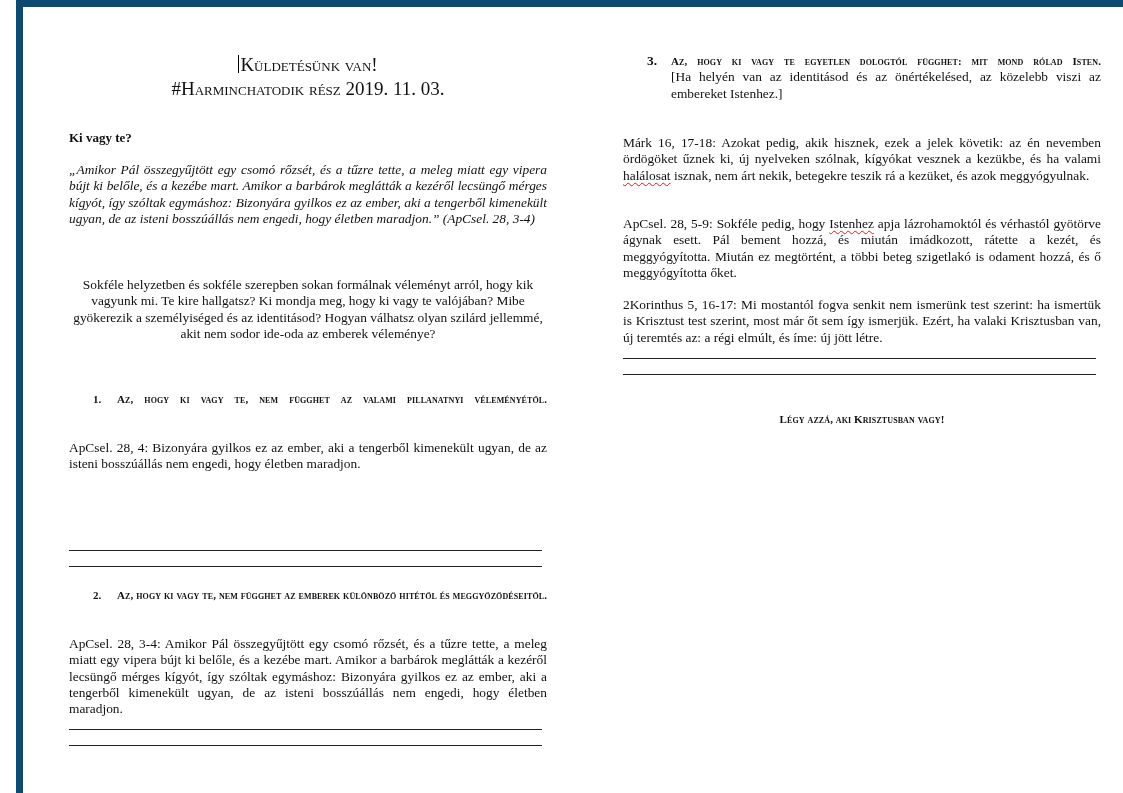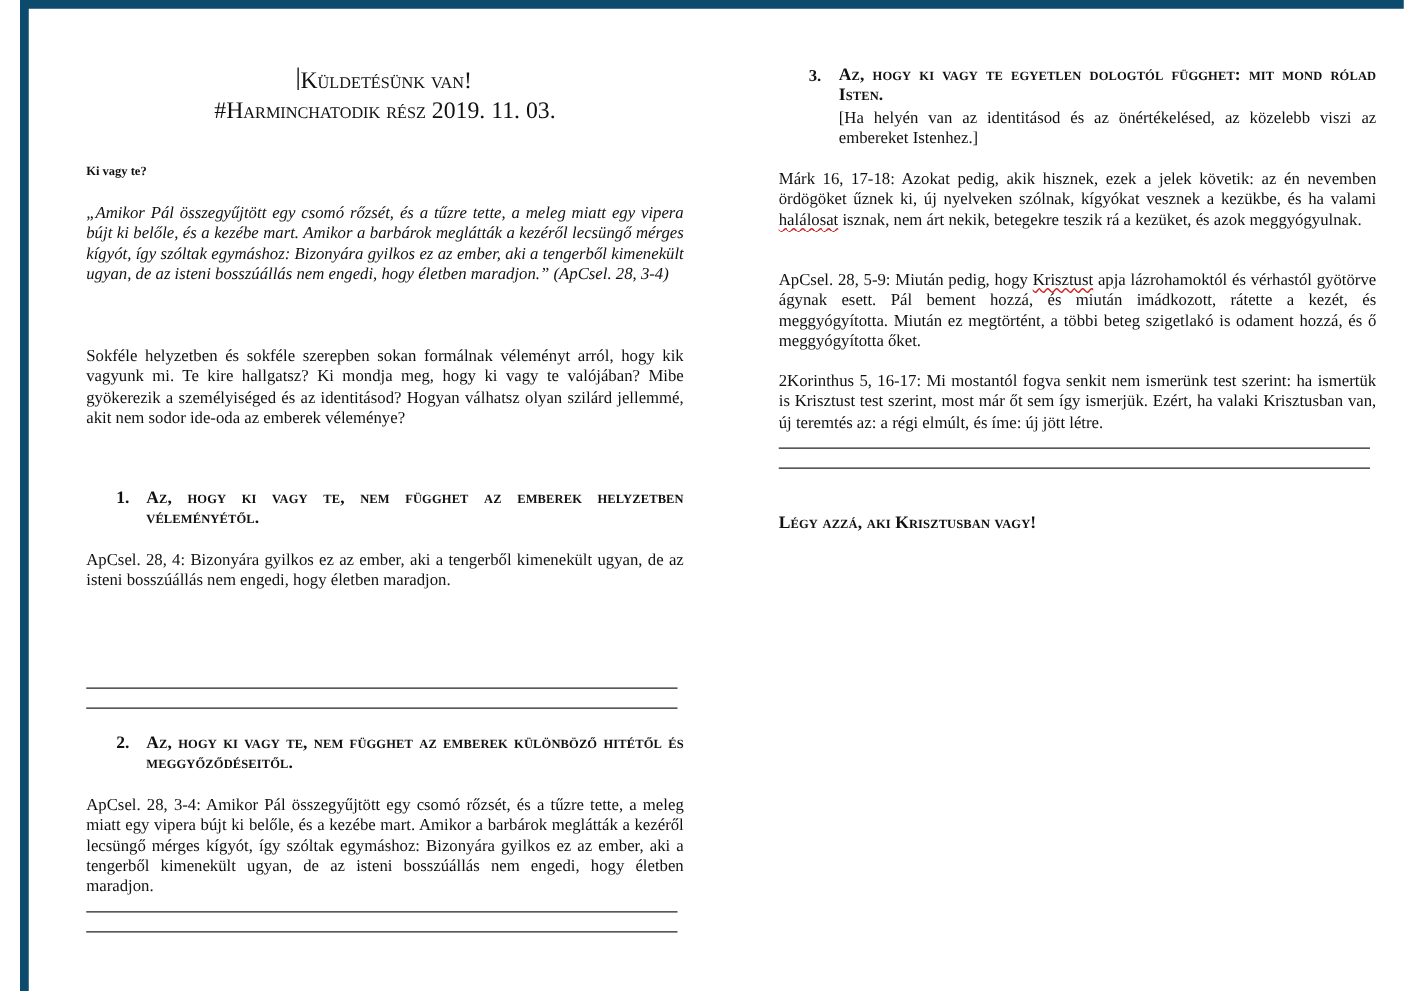--- a/index.html
+++ b/index.html
@@ -7,23 +7,23 @@
       font-family: "DejaVu Serif", "Liberation Serif", serif; color:#111; }
     .page-frame { position:absolute; left:16px; top:0; width:1121px; height:791px;
       border:7px solid #0c4a6e; background:#fff; }
     .cursor { display:inline-block; width:1px; height:18px; background:#000; vertical-align:-2px; margin-right:1px; }
     .title { position:absolute; left:46px; width:478px; top:46px; text-align:center;
       font-family:"Liberation Serif", serif; font-size:19px; line-height:24px; font-variant:small-caps; }
     .p { position:absolute; font-size:12.2px; line-height:16.3px; text-align:justify;
       font-family:"Liberation Serif", serif; font-size:13.4px; }
     .b { font-weight:normal; }
     .i { font-style:italic; }
-    .heading { font-weight:bold; font-size:10px; }
-    .center { }
-    .sc { font-variant:small-caps; font-weight:bold; font-size:14px; letter-spacing:0.1px; }
+    .heading { font-weight:bold; font-size:13px; }
+    .center { text-align:center; }
+    .sc { font-variant:small-caps; font-weight:bold; font-size:11px; letter-spacing:0.1px; }
     .num { position:absolute; left:-24px; top:0; }
     .rule { position:absolute; height:0; border-top:1px solid #222; }
     .squiggle { text-decoration: underline wavy #d02020; text-decoration-thickness:1px; text-underline-offset:2px; }
     .justify-last { text-align-last: justify; }
   </style>
 </head>
 <body>
 
 <div class="page-frame">
 
@@ -35,21 +35,21 @@
   <div class="p heading" style="left:46px; top:123px; width:478px;">Ki vagy te?</div>
 
   <div class="p i" style="left:46px; top:155px; width:478px;">
     <span>„Amikor Pál összegyűjtött egy csomó rőzsét, és a tűzre tette, a meleg miatt egy vipera bújt ki belőle, és a kezébe mart. Amikor a barbárok meglátták a kezéről lecsüngő mérges kígyót, így szóltak egymáshoz: </span><span class="b">Bizonyára gyilkos ez az ember</span><span>, aki a tengerből kimenekült ugyan, de az isteni bosszúállás nem engedi, hogy életben maradjon.”</span><span> (ApCsel. 28, 3-4)</span>
   </div>
 
   <div class="p b center" style="left:46px; top:270px; width:478px;">Sokféle helyzetben és sokféle szerepben sokan formálnak véleményt arról, hogy kik vagyunk mi. Te kire hallgatsz? Ki mondja meg, hogy ki vagy te valójában? Mibe gyökerezik a személyiséged és az identitásod? Hogyan válhatsz olyan szilárd jellemmé, akit nem sodor ide-oda az emberek véleménye?</div>
 
   <div class="p sc justify-last" style="left:94px; top:384px; width:430px;">
     <span class="num" style="left:-24px;">1.</span>
-    <span>Az, hogy ki vagy te, nem függhet az emberek helyzetben véleményétől.</span>
+    <span>Az, hogy ki vagy te, nem függhet az valami pillanatnyi véleményétől.</span>
   </div>
 
   <div class="p" style="left:46px; top:433px; width:478px;">
     <span class="b">ApCsel. 28, 4:</span><span class="b"> Bizonyára gyilkos ez az ember</span><span>, aki a tengerből kimenekült ugyan, de az isteni bosszúállás nem engedi, hogy életben maradjon.</span>
   </div>
 
 
   <div class="rule" style="left:46px; top:543px; width:473px;"></div>
   <div class="rule" style="left:46px; top:559px; width:473px;"></div>
 
@@ -69,21 +69,21 @@
     <span class="num" style="font-weight:bold;">3.</span>
     <div class="sc justify-last">Az, hogy ki vagy te egyetlen dologtól függhet: mit mond rólad Isten.</div>
     <div>[Ha helyén van az identitásod és az önértékelésed, az közelebb viszi az embereket Istenhez.]</div>
   </div>
 
   <div class="p" style="left:600px; top:128px; width:478px;">
     <span class="b">Márk 16, 17-18:</span><span> Azokat pedig, akik hisznek, ezek a jelek követik: az én nevemben ördögöket űznek ki, új nyelveken szólnak, </span><span class="b">kígyókat vesznek a kezükbe</span><span>, és ha valami </span><span class="squiggle">halálosat</span><span> isznak, </span><span class="b">nem árt nekik</span><span>, betegekre teszik rá a kezüket, és azok meggyógyulnak.</span>
   </div>
 
   <div class="p" style="left:600px; top:209px; width:478px;">
-    <span class="b">ApCsel. 28, 5-9:</span><span> Miután pedig, hogy </span><span class="squiggle">Krisztust</span><span> apja lázrohamoktól és vérhastól gyötörve ágynak esett. Pál bement hozzá, és miután imádkozott, </span><span class="b">rátette a kezét, és meggyógyította.</span><span> Miután ez megtörtént, a többi beteg szigetlakó is odament hozzá, és ő meggyógyította őket.</span>
+    <span class="b">ApCsel. 28, 5-9:</span><span> Sokféle pedig, hogy </span><span class="squiggle">Istenhez</span><span> apja lázrohamoktól és vérhastól gyötörve ágynak esett. Pál bement hozzá, és miután imádkozott, </span><span class="b">rátette a kezét, és meggyógyította.</span><span> Miután ez megtörtént, a többi beteg szigetlakó is odament hozzá, és ő meggyógyította őket.</span>
   </div>
 
   <div class="p" style="left:600px; top:290px; width:478px;">
     <span class="b">2Korinthus 5, 16-17:</span><span class="b"> Mi mostantól fogva senkit nem ismerünk test szerint</span><span>: ha ismertük is Krisztust test szerint, most már őt sem így ismerjük. Ezért, ha valaki Krisztusban van, új teremtés az: a régi elmúlt, és íme: új jött létre.</span>
   </div>
 
   <div class="rule" style="left:600px; top:351px; width:473px;"></div>
   <div class="rule" style="left:600px; top:367px; width:473px;"></div>
 
   <div class="p sc center" style="left:600px; top:404px; width:478px;">Légy azzá, aki Krisztusban vagy!</div>

